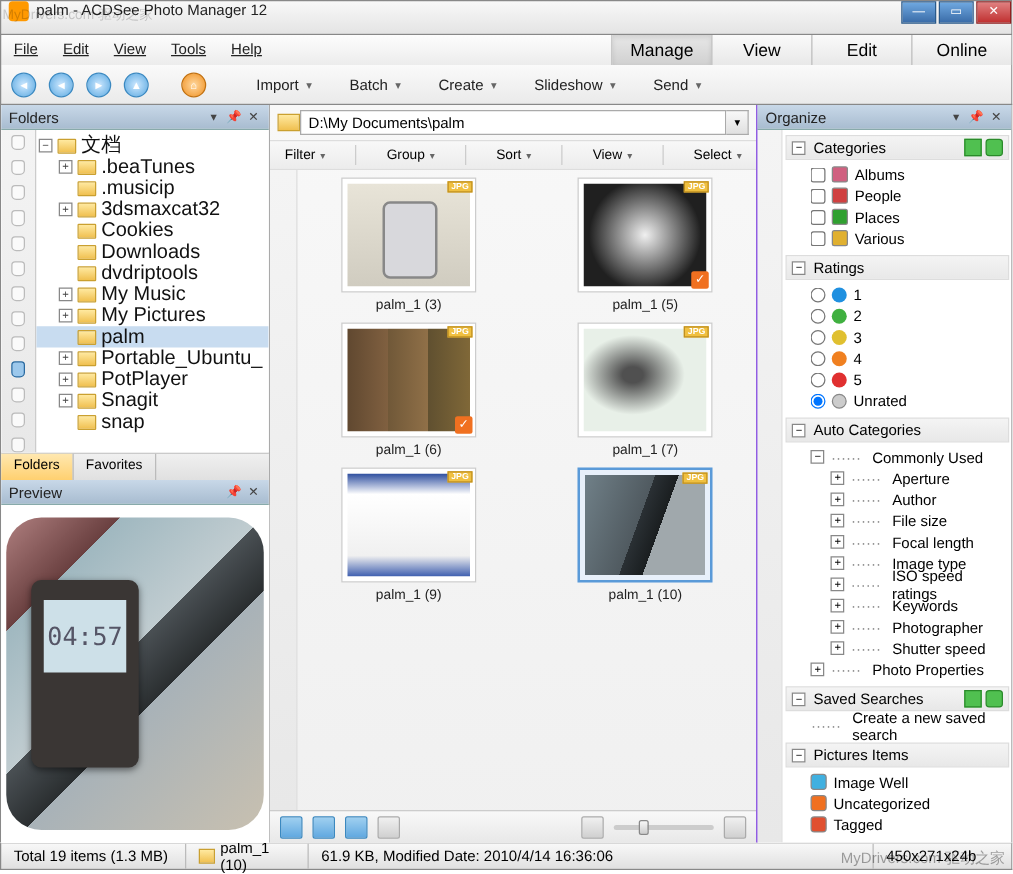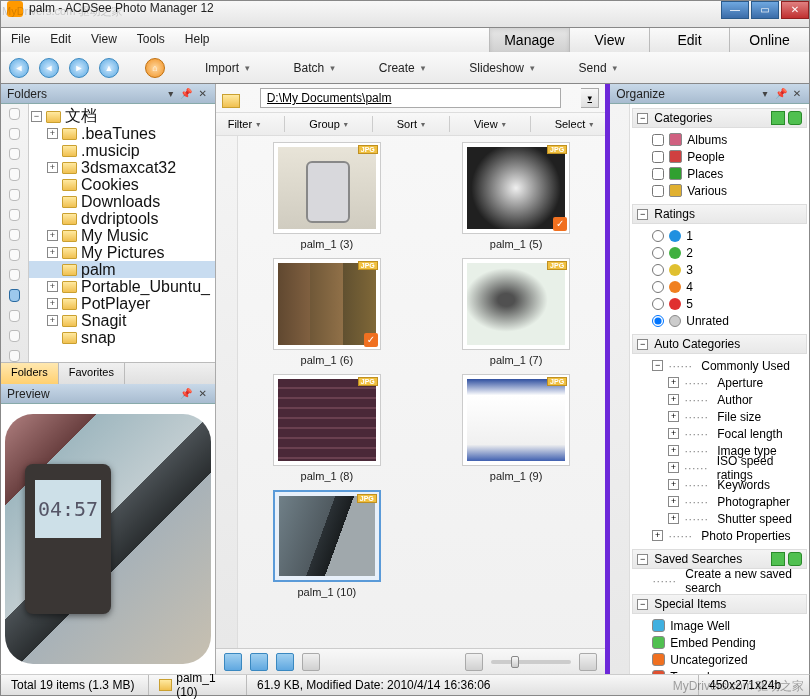--- a/index.html
+++ b/index.html
@@ -10,21 +10,21 @@
 .titlebar .app-icon { width: 16px; height: 16px; background: #f90; border-radius: 3px; margin-right: 6px; }
 .titlebar .title-text { flex: 1; font-size: 12px; color: #222; }
 .titlebar .win-btns { display: flex; }
 .titlebar .win-btn { width: 28px; height: 18px; margin-left: 2px; background: linear-gradient(#6fa8e0,#3a6ca8); color: #fff; text-align: center; line-height: 16px; font-size: 10px; border: 1px solid #2a5a8a; }
 .titlebar .win-close { background: linear-gradient(#e08080,#c03030); border-color: #902020; }
 .watermark-tl { position: absolute; top: 4px; left: 2px; color: rgba(0,0,0,.18); font-size: 11px; pointer-events:none;}
 .watermark-br { position: absolute; bottom: 4px; right: 6px; color: rgba(0,0,0,.35); font-size: 12px; pointer-events:none;}
 
 
 .menubar { height: 24px; background: linear-gradient(#fdfdfd,#ececec); border-left:1px solid #888;border-right:1px solid #888; display: flex; align-items: stretch; }
-.menubar .menu-item { padding: 4px 10px; color: #222; cursor: default; }
+.menubar .menu-item { padding: 4px 10px; color: #222; cursor: default; text-decoration: underline; }
 .menubar .spacer { flex: 1; }
 .menubar .tab-btn { width: 80px; border-left: 1px solid #bbb; display: flex; align-items: center; justify-content: center; font-size: 14px; background: linear-gradient(#fafafa,#e8e8e8); }
 .menubar .tab-btn.active { background: linear-gradient(#e8e8e8,#d0d0d0); box-shadow: inset 0 2px 4px rgba(0,0,0,.1); }
 
 
 .toolbar { height: 32px; background: linear-gradient(#fafafa,#eaeaea); border:1px solid #888; border-top:none; display: flex; align-items: center; padding: 0 8px; gap: 10px;}
 .nav-btn { width: 20px; height: 20px; border-radius: 50%; background: radial-gradient(#cde8ff,#5aa8e0); border: 1px solid #3a88c0; display: flex; align-items: center; justify-content: center; color: #fff; font-size: 9px; }
 .nav-btn.home { background: radial-gradient(#ffd8a0,#f09020); border-color: #c07010; }
 .tb-dd { padding: 3px 6px; color: #222; display:flex; align-items:center; gap:4px;}
 .tb-dd::after { content:"▾"; font-size:9px; color:#666; margin-left:2px;}
@@ -53,21 +53,21 @@
 .bottom-tab{padding:3px 10px;font-size:11px;border-right:1px solid #bbb;}
 .bottom-tab.active{background:linear-gradient(#ffe8b0,#ffd070);}
 
 .preview-body{flex:1;background:#fff;overflow:hidden;position:relative;display:flex;flex-direction:column;}
 .preview-img{flex:1;background:linear-gradient(135deg,#b08080 0%,#6a4040 20%,#a0b8c0 20%,#c0ccd0 45%,#4a5054 45%,#2a2e30 58%,#a8b2b8 58%,#c8c0b0 100%);position:relative;margin:10px 4px;border-radius:28px;}
 .preview-phone{position:absolute;left:20px;top:50px;width:86px;height:150px;background:#3a3634;border-radius:8px;box-shadow:0 2px 6px rgba(0,0,0,.5);}
 .preview-phone .screen{position:absolute;top:16px;left:10px;right:10px;height:58px;background:#cde0e8;display:flex;align-items:center;justify-content:center;color:#556;font-size:20px;font-family:monospace;}
 
 
 .center-col{flex:1;display:flex;flex-direction:column;background:linear-gradient(#f8f8f8,#f0f0f0);}
-.pathbar{height:28px;display:flex;align-items:flex-end;padding:4px 6px;gap:20px;text-decoration:underline;}
+.pathbar{height:28px;display:flex;align-items:center;padding:4px 6px;gap:0;}
 .pathbar .foldericon{width:18px;height:14px;background:linear-gradient(#ffe9a0,#f0c050);border:1px solid #caa030;}
 .pathbar input{flex:1;height:20px;border:1px solid #aaa;padding:0 6px;background:#fff;font-size:12px;}
 .pathbar .dd-btn{width:18px;height:20px;border:1px solid #aaa;border-left:none;background:linear-gradient(#f8f8f8,#e0e0e0);text-align:center;line-height:18px;font-size:9px;}
 .filterbar{height:24px;display:flex;align-items:center;padding:0 8px;gap:6px;border-top:1px solid #ddd;border-bottom:1px solid #ddd;background:linear-gradient(#f8f8f8,#ececec);}
 .filterbar .fb{font-size:11px;padding:2px 4px;display:flex;align-items:center;}
 .filterbar .fb::after{content:"▾";font-size:8px;margin-left:4px;color:#666;}
 .filterbar .sep{width:1px;height:16px;background:#ccc;margin:0 2px;}
 
 .thumbs-scroll{flex:1;display:flex;overflow:hidden;}
 .thumbs-gutter{width:22px;background:linear-gradient(#f4f4f4,#e8e8e8);border-right:1px solid #ddd;display:flex;flex-direction:column;align-items:center;padding-top:8px;gap:10px;}
@@ -80,21 +80,21 @@
 .check-badge{position:absolute;bottom:2px;right:2px;width:14px;height:14px;background:#f07020;border-radius:2px;color:#fff;font-size:10px;text-align:center;line-height:14px;}
 .thumb-label{margin-top:4px;font-size:11px;color:#222;}
 
 .center-footer{height:26px;border-top:1px solid #ccc;background:linear-gradient(#f8f8f8,#e8e8e8);display:flex;align-items:center;padding:0 8px;gap:8px;}
 .cf-btn{width:18px;height:18px;border:1px solid #3a88c0;background:linear-gradient(#a0d0f0,#60a8e0);border-radius:2px;}
 .cf-btn.gray{background:linear-gradient(#f0f0f0,#d0d0d0);border-color:#aaa;}
 .zoom-slider{width:80px;height:4px;background:#ccc;position:relative;border-radius:2px;}
 .zoom-slider .knob{position:absolute;top:-4px;left:20px;width:8px;height:12px;background:linear-gradient(#f8f8f8,#ccc);border:1px solid #888;border-radius:2px;}
 
 
-.right-col{width:218px;display:flex;flex-direction:column;border-left:5px solid #6d28d9;background:#fff;}
+.right-col{width:218px;display:flex;flex-direction:column;border-left:1px solid #6d28d9;background:#fff;}
 .right-body{flex:1;display:flex;overflow:hidden;}
 .right-gutter{width:20px;background:linear-gradient(#f4f4f4,#e8e8e8);border-right:1px solid #ddd;display:flex;flex-direction:column;align-items:center;padding-top:6px;gap:10px;}
 .org-tree{flex:1;overflow-y:auto;padding:4px 2px;}
 .org-section{margin-bottom:2px;}
 .org-head{display:flex;align-items:center;height:20px;background:linear-gradient(#f4f4f4,#e8e8e8);border:1px solid #ddd;padding:0 4px;font-size:11px;}
 .org-head .box{width:11px;height:11px;border:1px solid #888;font-size:9px;line-height:9px;text-align:center;margin-right:6px;background:#fff;}
 .org-head .title{flex:1;}
 .org-head .hicon{width:14px;height:14px;margin-left:3px;}
 .org-items{padding:3px 0 3px 20px;}
 .org-item{display:flex;align-items:center;height:17px;font-size:11px;gap:5px;}
@@ -161,21 +161,21 @@
 </div>
 
 <div class="toolbar">
   <div class="nav-btn">◄</div>
   <div class="nav-btn">◄</div>
   <div class="nav-btn">►</div>
   <div class="nav-btn">▲</div>
   <div style="width:6px;"></div>
   <div class="nav-btn home">⌂</div>
   <div style="width:14px;"></div>
-  <div id="toolbar-dds" style="display:flex;gap:32px;">
+  <div id="toolbar-dds" style="display:flex;gap:18px;">
       <div class="tb-dd">Import</div>
       <div class="tb-dd">Batch</div>
       <div class="tb-dd">Create</div>
       <div class="tb-dd">Slideshow</div>
       <div class="tb-dd">Send</div>
     </div>
 </div>
 
 <div class="main">
 
@@ -353,27 +353,20 @@
           </div>
           <div class="thumb-cell">
             <div class="thumb-frame">
               <div class="thumb-img t7"></div>
               <div class="jpg-badge">JPG</div>
             </div>
             <div class="thumb-label">palm_1 (7)</div>
           </div>
           <div class="thumb-cell">
             <div class="thumb-frame">
-              <div class="thumb-img t8"></div>
-              <div class="jpg-badge">JPG</div>
-            </div>
-            <div class="thumb-label">palm_1 (8)</div>
-          </div>
-          <div class="thumb-cell">
-            <div class="thumb-frame">
               <div class="thumb-img t9"></div>
               <div class="jpg-badge">JPG</div>
             </div>
             <div class="thumb-label">palm_1 (9)</div>
           </div>
           <div class="thumb-cell">
             <div class="thumb-frame selected">
               <div class="thumb-img t10"></div>
               <div class="jpg-badge">JPG</div>
             </div>
@@ -564,30 +557,26 @@
             <div class="org-items">
               <div class="org-item">
                 <span class="dots">······</span>
                 <span>Create a new saved search</span>
               </div>
             </div>
           </div>
           <div class="org-section">
             <div class="org-head">
               <span class="box">−</span>
-              <span class="title">Special Items</span>
+              <span class="title">Pictures Items</span>
             </div>
             <div class="org-items">
               <div class="org-item">
                 <span class="swatch" style="background:#40b0e0;border-radius:3px;"></span>
                 <span>Image Well</span>
-              </div>
-              <div class="org-item">
-                <span class="swatch" style="background:#50c050;border-radius:3px;"></span>
-                <span>Embed Pending</span>
               </div>
               <div class="org-item">
                 <span class="swatch" style="background:#f07020;border-radius:3px;"></span>
                 <span>Uncategorized</span>
               </div>
               <div class="org-item">
                 <span class="swatch" style="background:#e05030;border-radius:3px;"></span>
                 <span>Tagged</span>
               </div>
             </div>

